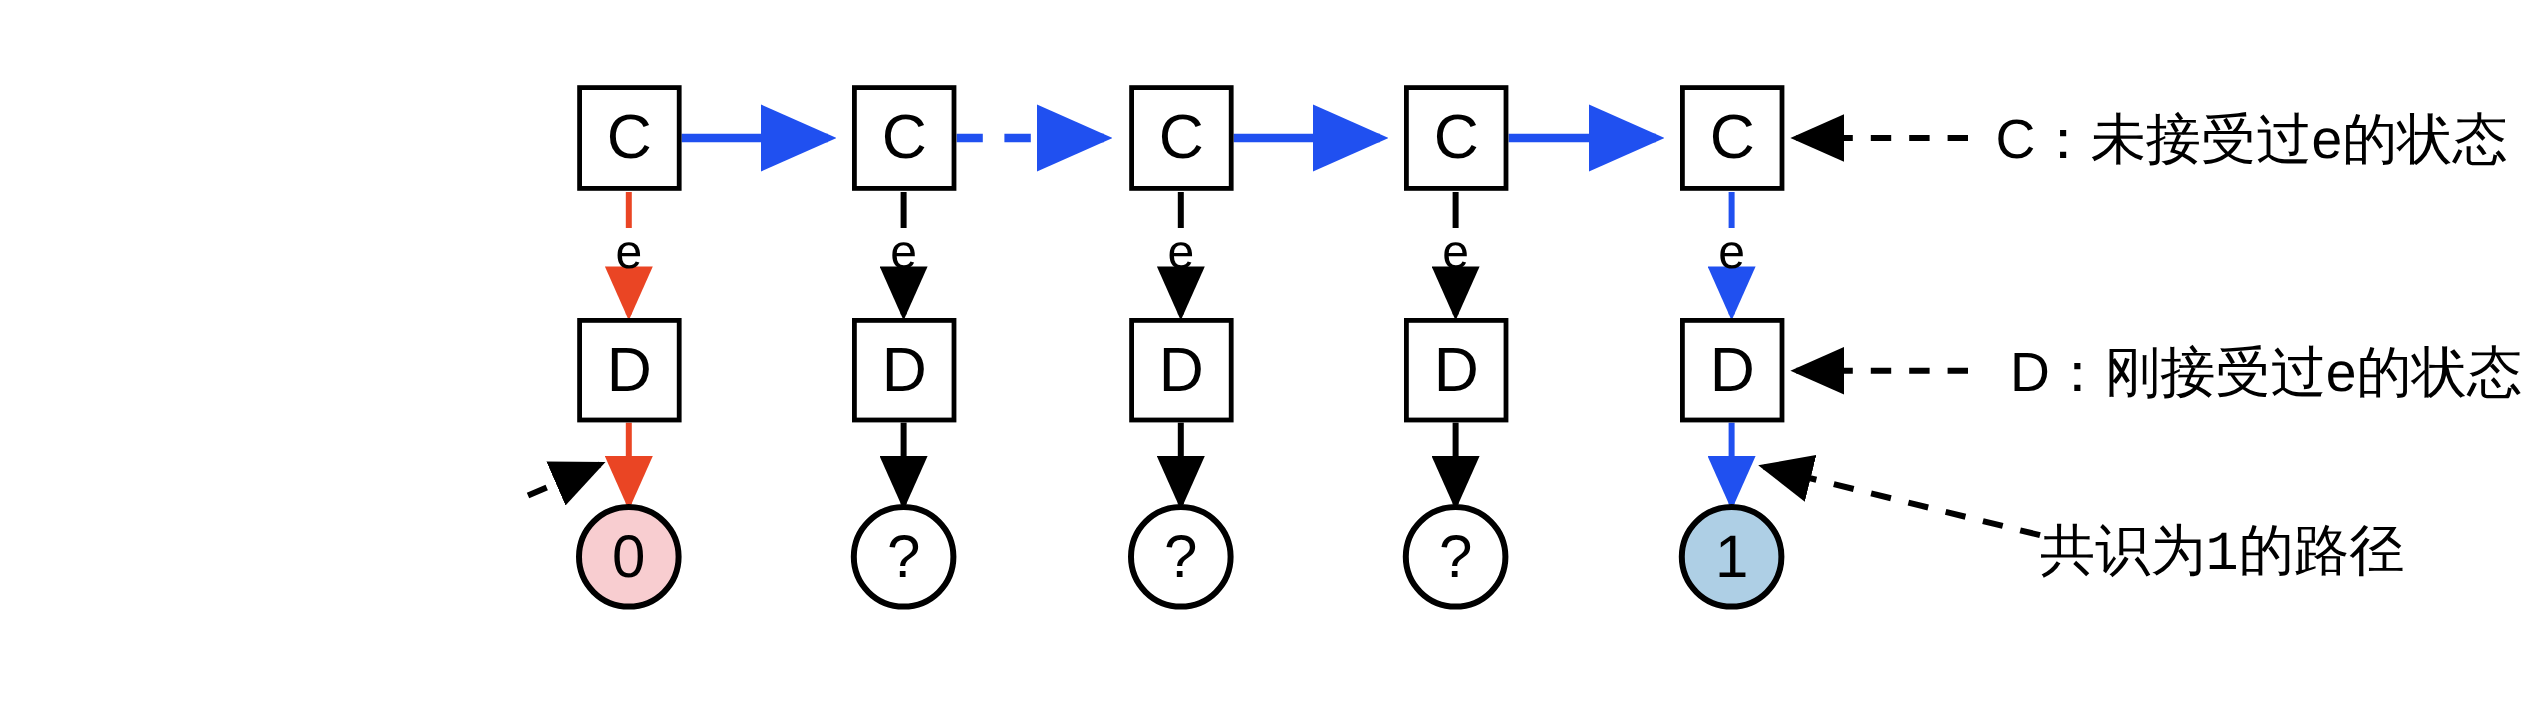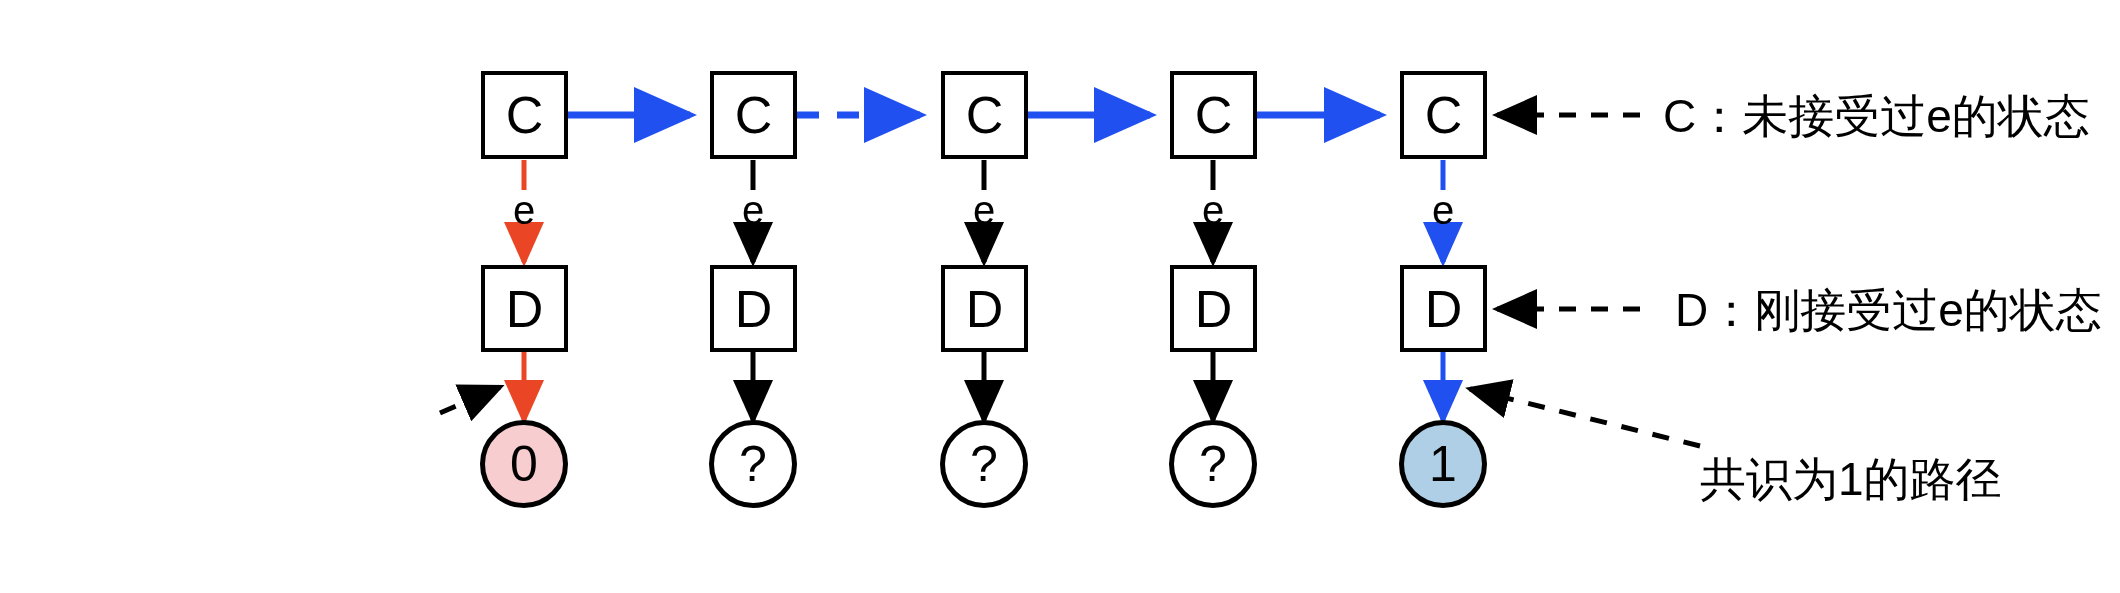--- a/index.html
+++ b/index.html
@@ -177,15 +177,15 @@
   </div>
   <div class="node-circle" style="left:1399px; top:420px; width:88px; height:88px; background:#aecfe5;">
     <span>1</span>
   </div>
 
   <div class="annotation" style="left:1663px; top:90px;">C：未接受过e的状态</div>
 
   <div class="annotation" style="left:1663px; top:284px;margin-left:12px;">D：刚接受过e的状态</div>
 
 
-  <div class="annotation" style="left:1700px; top:453px;">共识为1的路径</div>
+  <div class="annotation" style="left:1700px; top:436px;font-family:Liberation Mono, monospace;">共识为1的路径</div>
 
 </div>
 
 </body></html>

